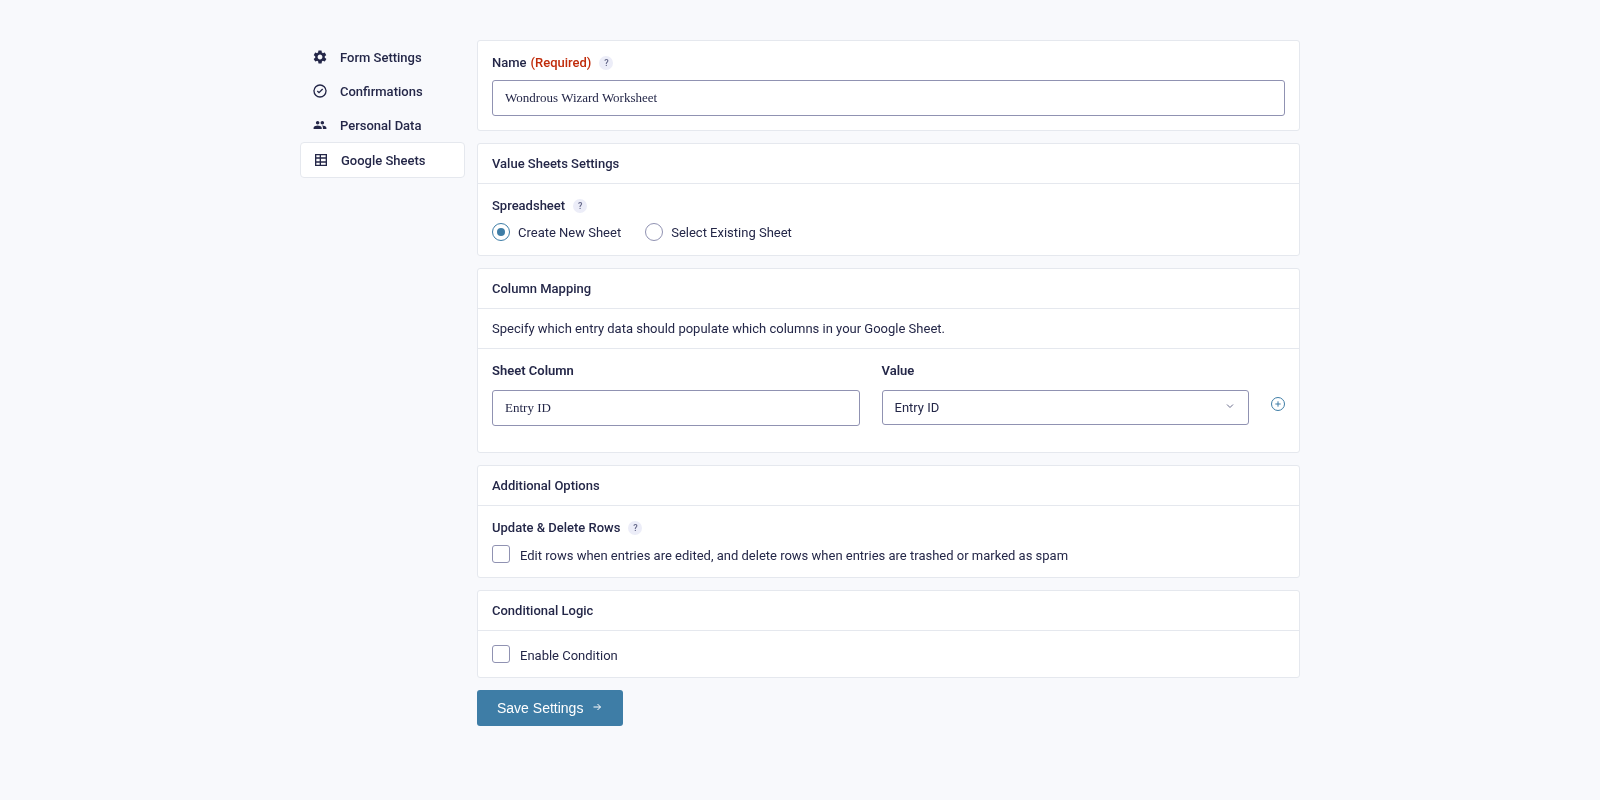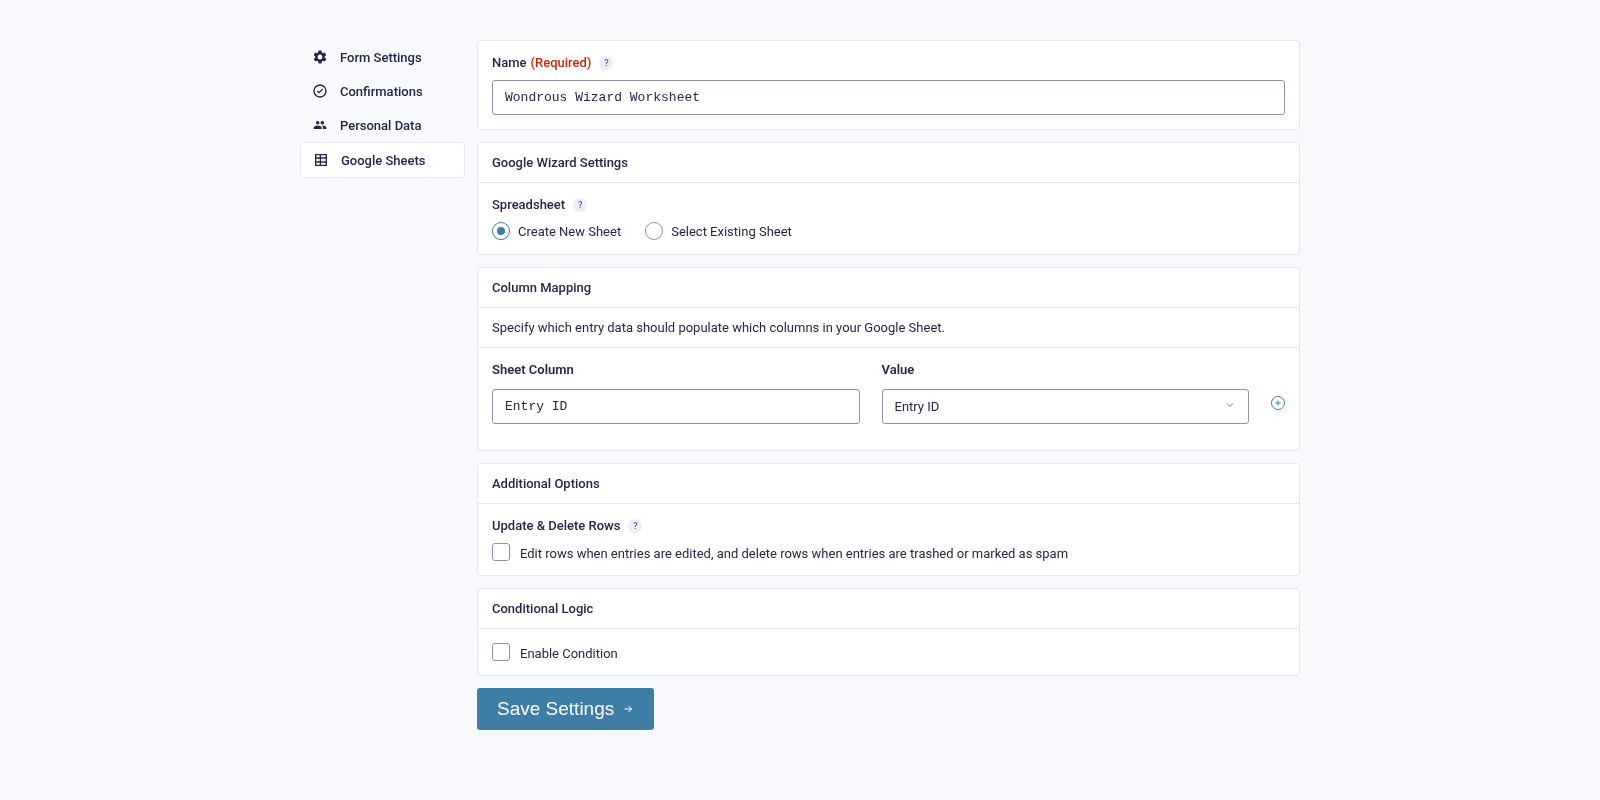--- a/index.html
+++ b/index.html
@@ -99,21 +99,21 @@
       cursor: pointer;
       margin-left: 4px;
     }
     .text-input {
       width: 100%;
       padding: 9px 12px;
       border: 1px solid #9092b2;
       border-radius: 3px;
       font-size: 13px;
       color: #242748;
-      font-family: Liberation Mono, monospace;
+      font-family: Liberation Serif, serif;
     }
     .radio-row {
       display: flex;
       gap: 24px;
       margin-top: 4px;
     }
     .radio-option {
       display: flex;
       align-items: center;
       gap: 8px;
@@ -203,21 +203,21 @@
       cursor: pointer;
       background: #fff;
       flex-shrink: 0;
     }
     .save-btn {
       background: #3e7da6;
       color: #fff;
       border: none;
       padding: 10px 20px;
       border-radius: 3px;
-      font-size: 19px;
+      font-size: 14px;
       font-weight: 500;
       cursor: pointer;
       display: inline-flex;
       align-items: center;
       gap: 8px;
       align-self: flex-start;
     }
     .section-label {
       font-size: 13px;
       font-weight: 500;
@@ -274,21 +274,21 @@
         <div class="label-row">
           <span>Name</span>
           <span class="required">(Required)</span>
           <span class="help-icon">?</span>
         </div>
         <input type="text" class="text-input" value="Wondrous Wizard Worksheet" style="">
       </div>
     </div>
 
     <div class="card">
-      <div class="card-header">Google Wizard Settings</div>
+      <div class="card-header">Value Sheets Settings</div>
       <div class="card-body">
         <div class="label-row">
           <span>Spreadsheet</span>
           <span class="help-icon">?</span>
         </div>
         <div class="radio-row">
           <label class="radio-option">
             <span class="radio-circle selected"></span>
             <span>Create New Sheet</span>
           </label>

